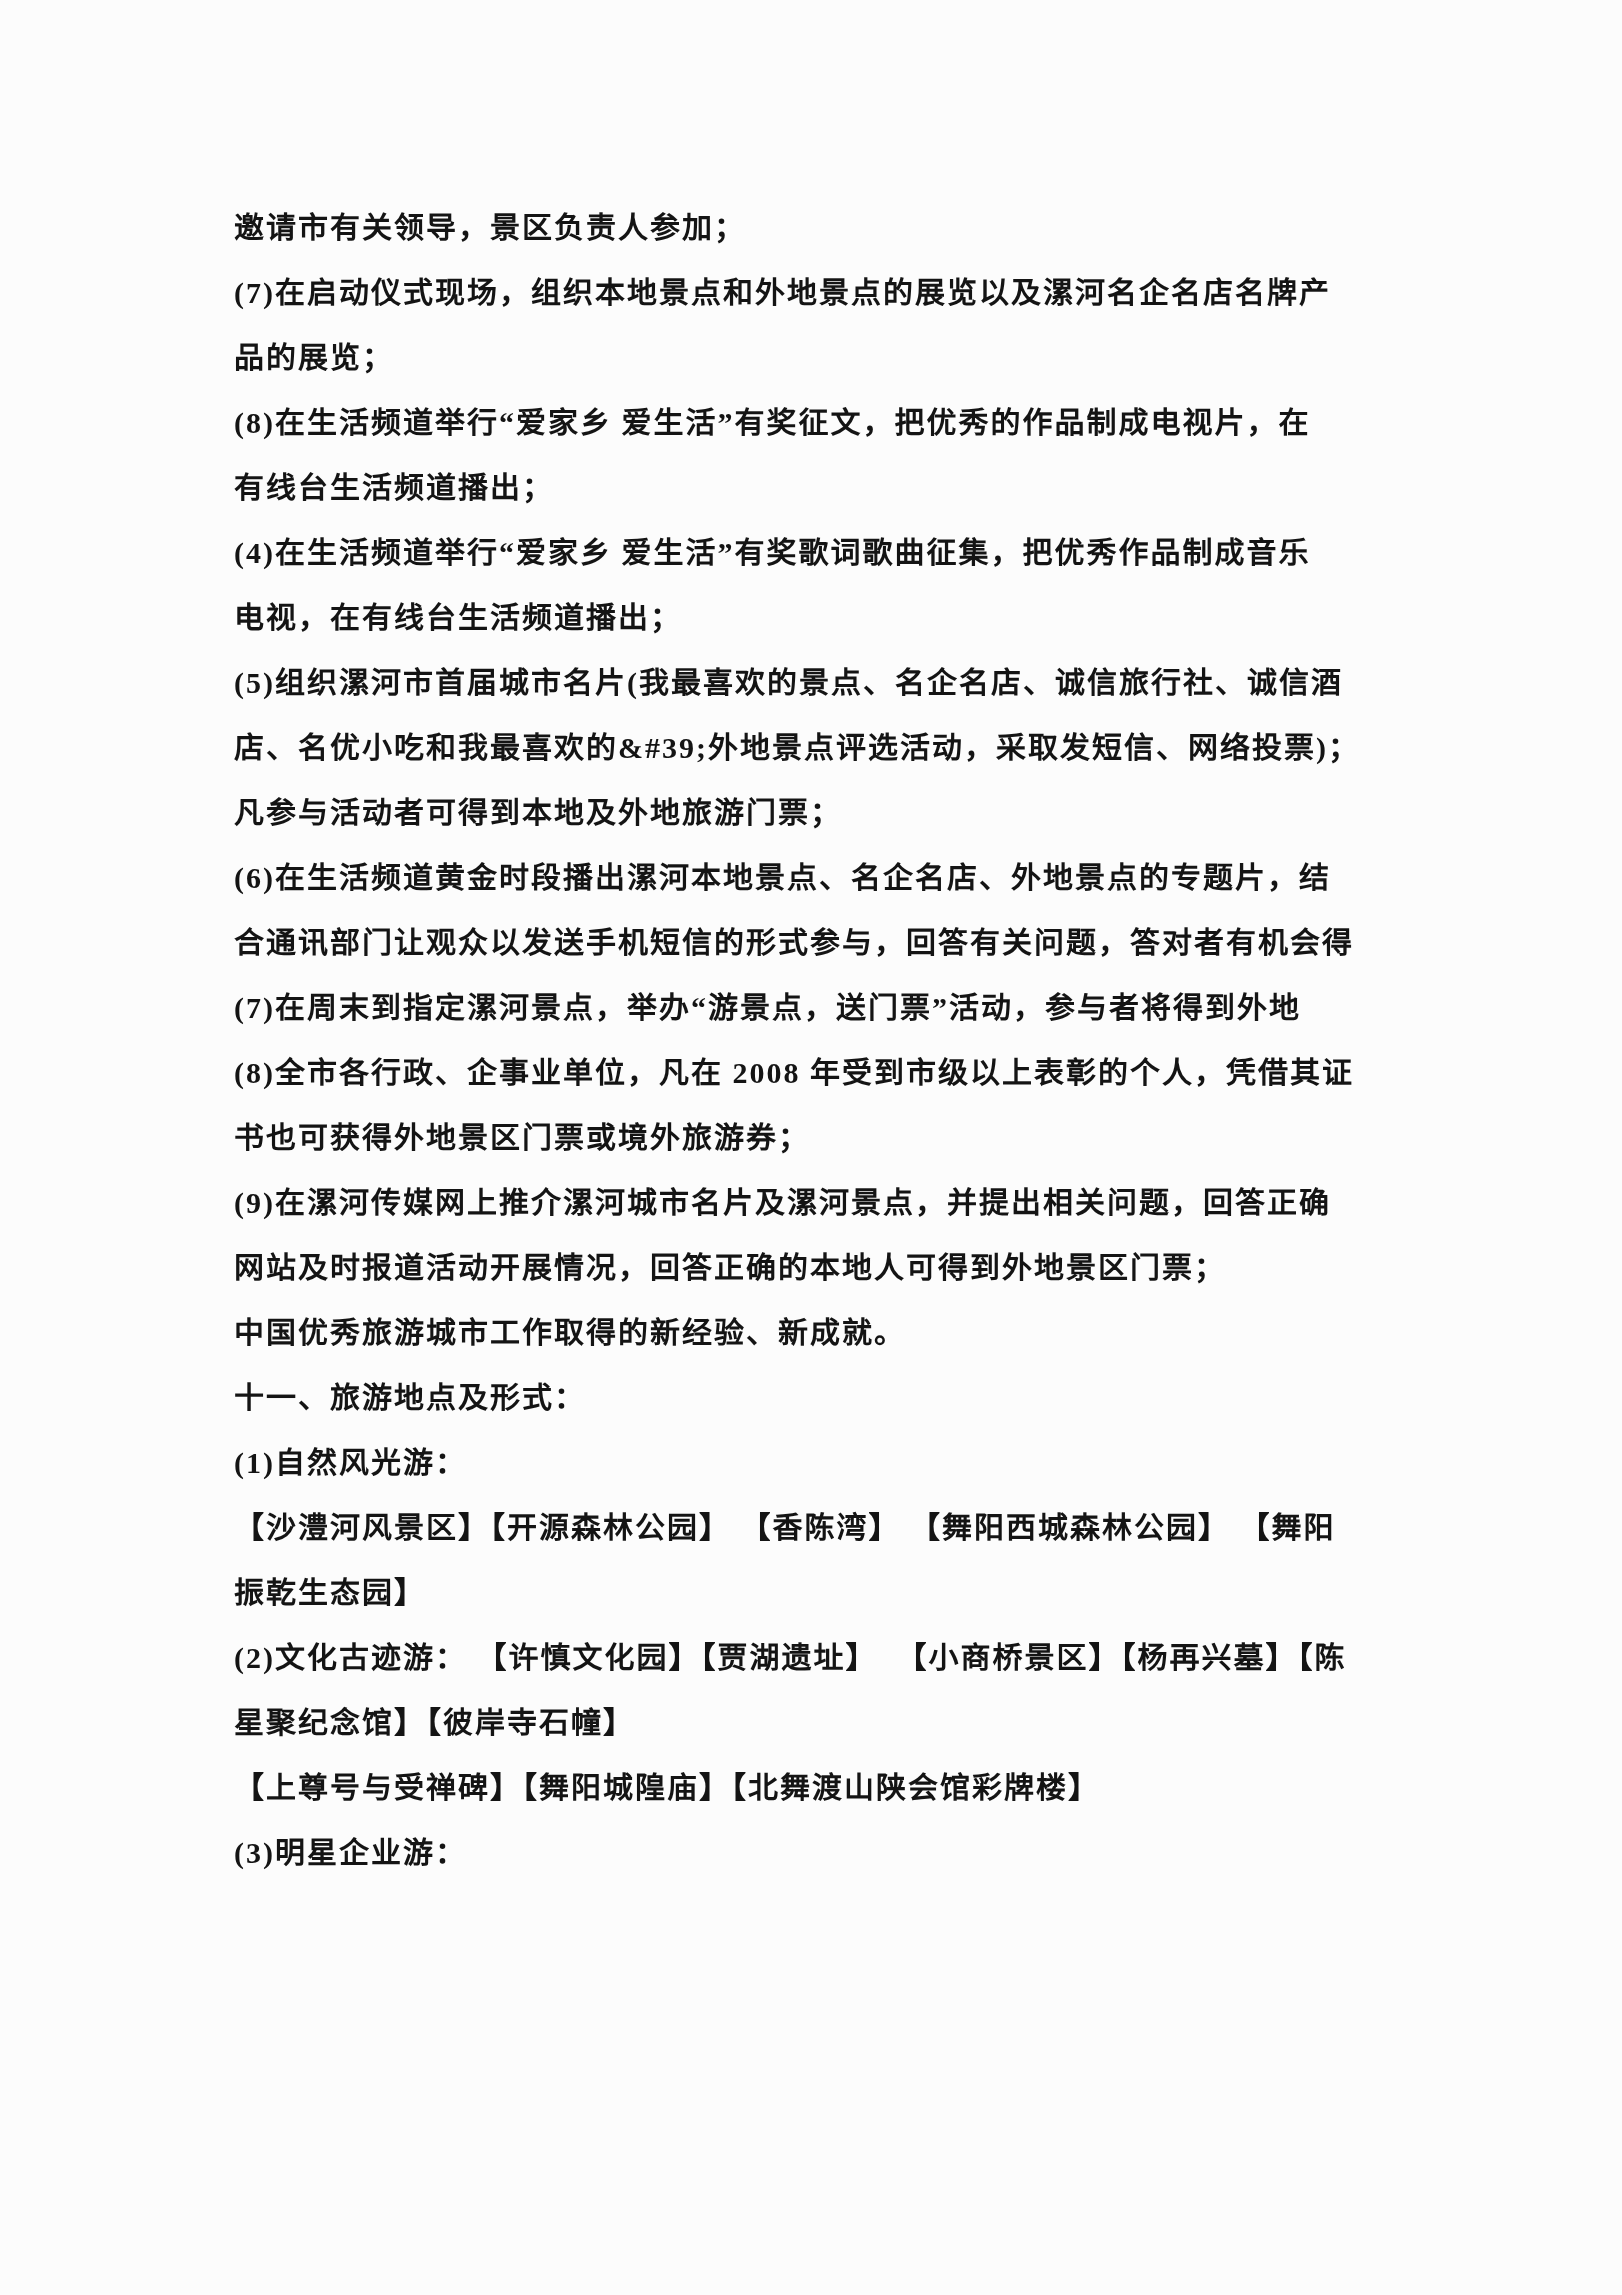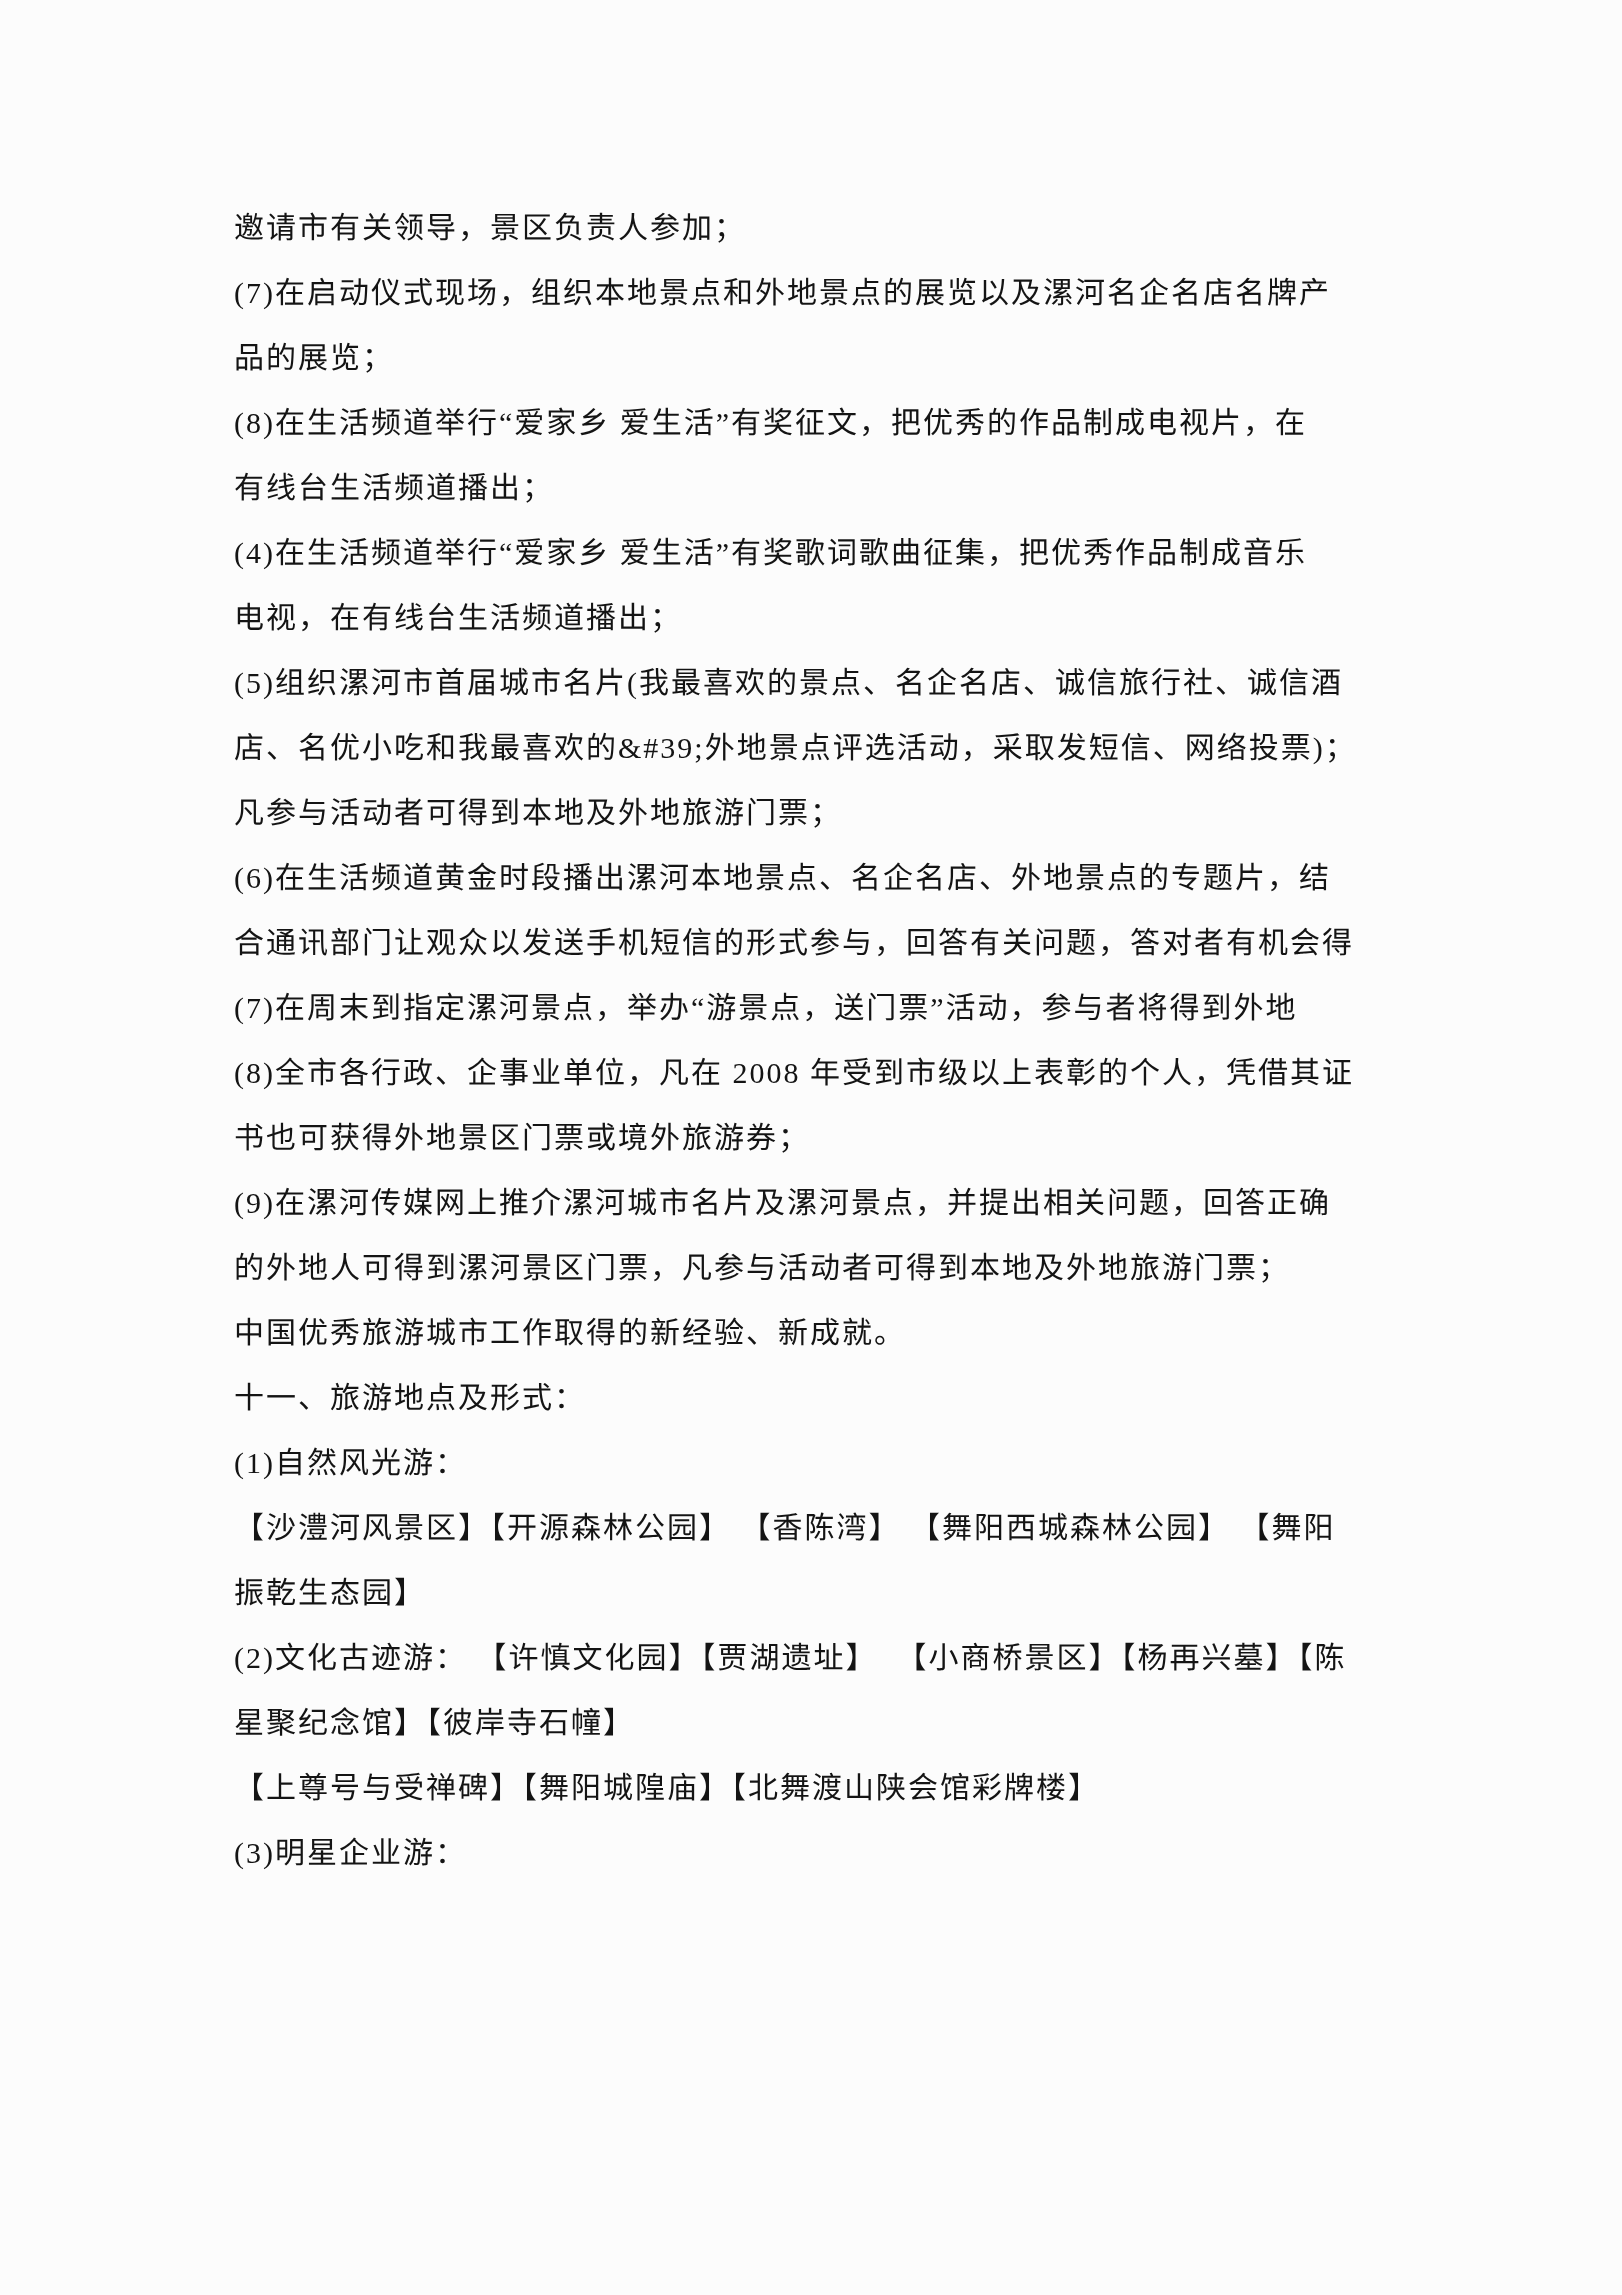--- a/index.html
+++ b/index.html
@@ -10,20 +10,21 @@
     width: 1623px;
     height: 2295px;
     position: relative;
     background: var(--page-bg, #fcfcfc);
     font-family: "Liberation Serif", "DejaVu Serif", serif;
     overflow: hidden;
   }
   .page {
     position: absolute;
     inset: 0;
+    font-weight: bold;
   }
   .text-block {
     position: absolute;
     left: 234px;
     top: 195px;
     width: 1152px;
     color: var(--ink, #141414);
     font-size: 30px;
     letter-spacing: 2px;
     line-height: 65px;
@@ -49,21 +50,21 @@
     <p class="ln">电视，在有线台生活频道播出；</p>
     <p class="ln">(5)组织漯河市首届城市名片(我最喜欢的景点、名企名店、诚信旅行社、诚信酒</p>
     <p class="ln">店、名优小吃和我最喜欢的&amp;#39;外地景点评选活动，采取发短信、网络投票)；</p>
     <p class="ln">凡参与活动者可得到本地及外地旅游门票；</p>
     <p class="ln">(6)在生活频道黄金时段播出漯河本地景点、名企名店、外地景点的专题片，结</p>
     <p class="ln">合通讯部门让观众以发送手机短信的形式参与，回答有关问题，答对者有机会得</p>
     <p class="ln">(7)在周末到指定漯河景点，举办“游景点，送门票”活动，参与者将得到外地</p>
     <p class="ln">(8)全市各行政、企事业单位，凡在 2008 年受到市级以上表彰的个人，凭借其证</p>
     <p class="ln">书也可获得外地景区门票或境外旅游券；</p>
     <p class="ln">(9)在漯河传媒网上推介漯河城市名片及漯河景点，并提出相关问题，回答正确</p>
-    <p class="ln">的外地人可得到漯河景区门票，凡参与活动者可得到本地及外地旅游门票；</p>
+    <p class="ln">网站及时报道活动开展情况，回答正确的本地人可得到外地景区门票；</p>
     <p class="ln">中国优秀旅游城市工作取得的新经验、新成就。</p>
     <p class="ln">十一、旅游地点及形式：</p>
     <p class="ln">(1)自然风光游：</p>
     <p class="ln">【沙澧河风景区】【开源森林公园】 【香陈湾】 【舞阳西城森林公园】 【舞阳</p>
     <p class="ln">振乾生态园】</p>
     <p class="ln">(2)文化古迹游： 【许慎文化园】【贾湖遗址】  【小商桥景区】【杨再兴墓】【陈</p>
     <p class="ln">星聚纪念馆】【彼岸寺石幢】</p>
     <p class="ln">【上尊号与受禅碑】【舞阳城隍庙】【北舞渡山陕会馆彩牌楼】</p>
     <p class="ln">(3)明星企业游：</p>
   </section>

